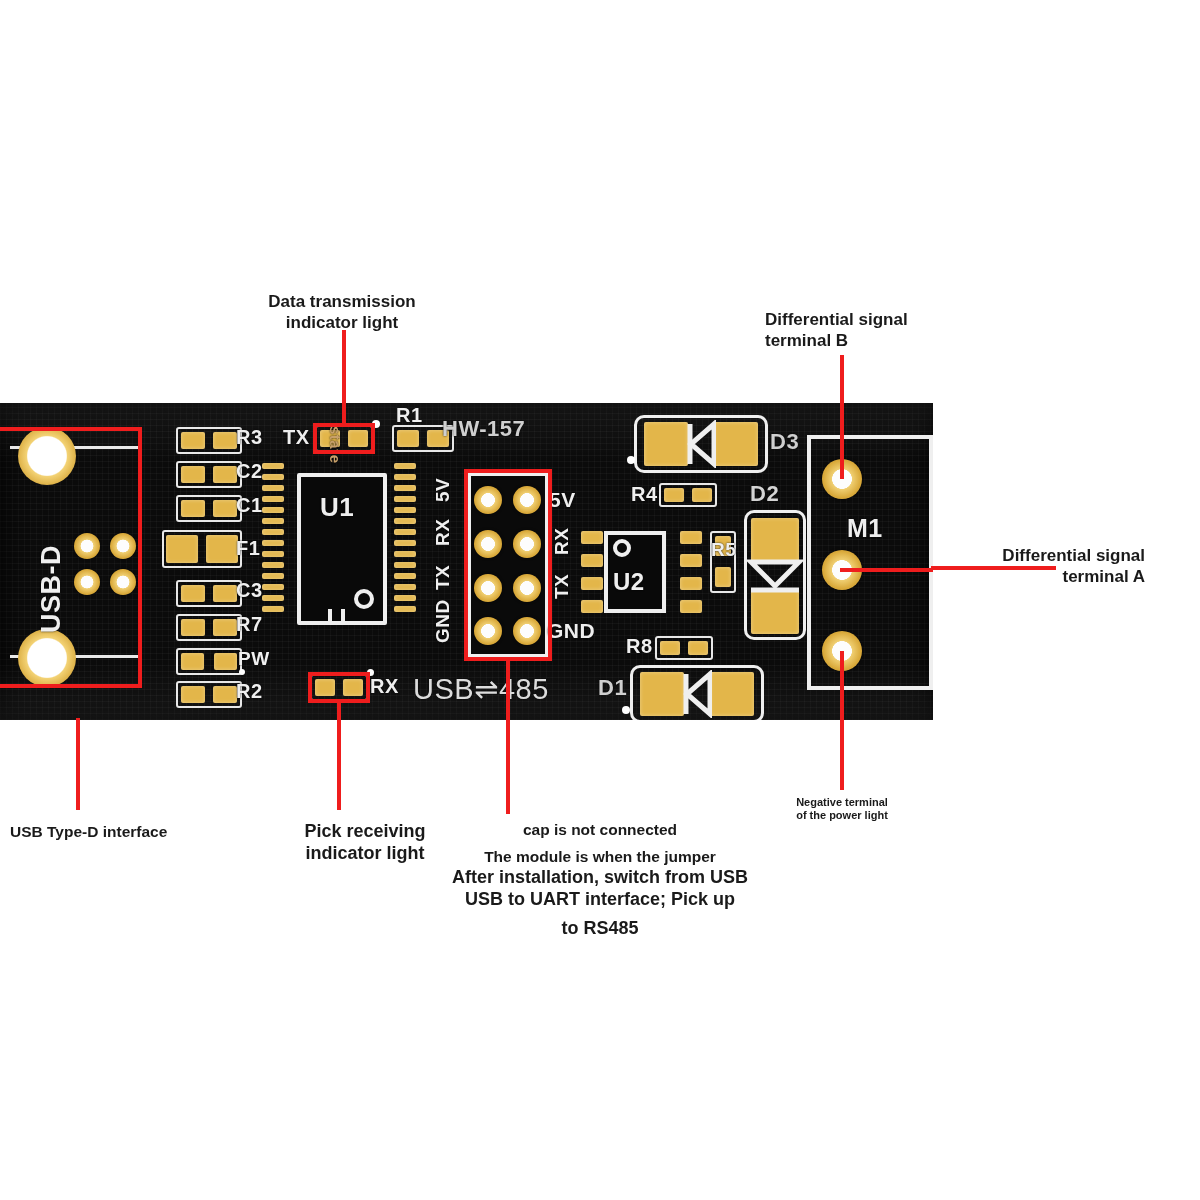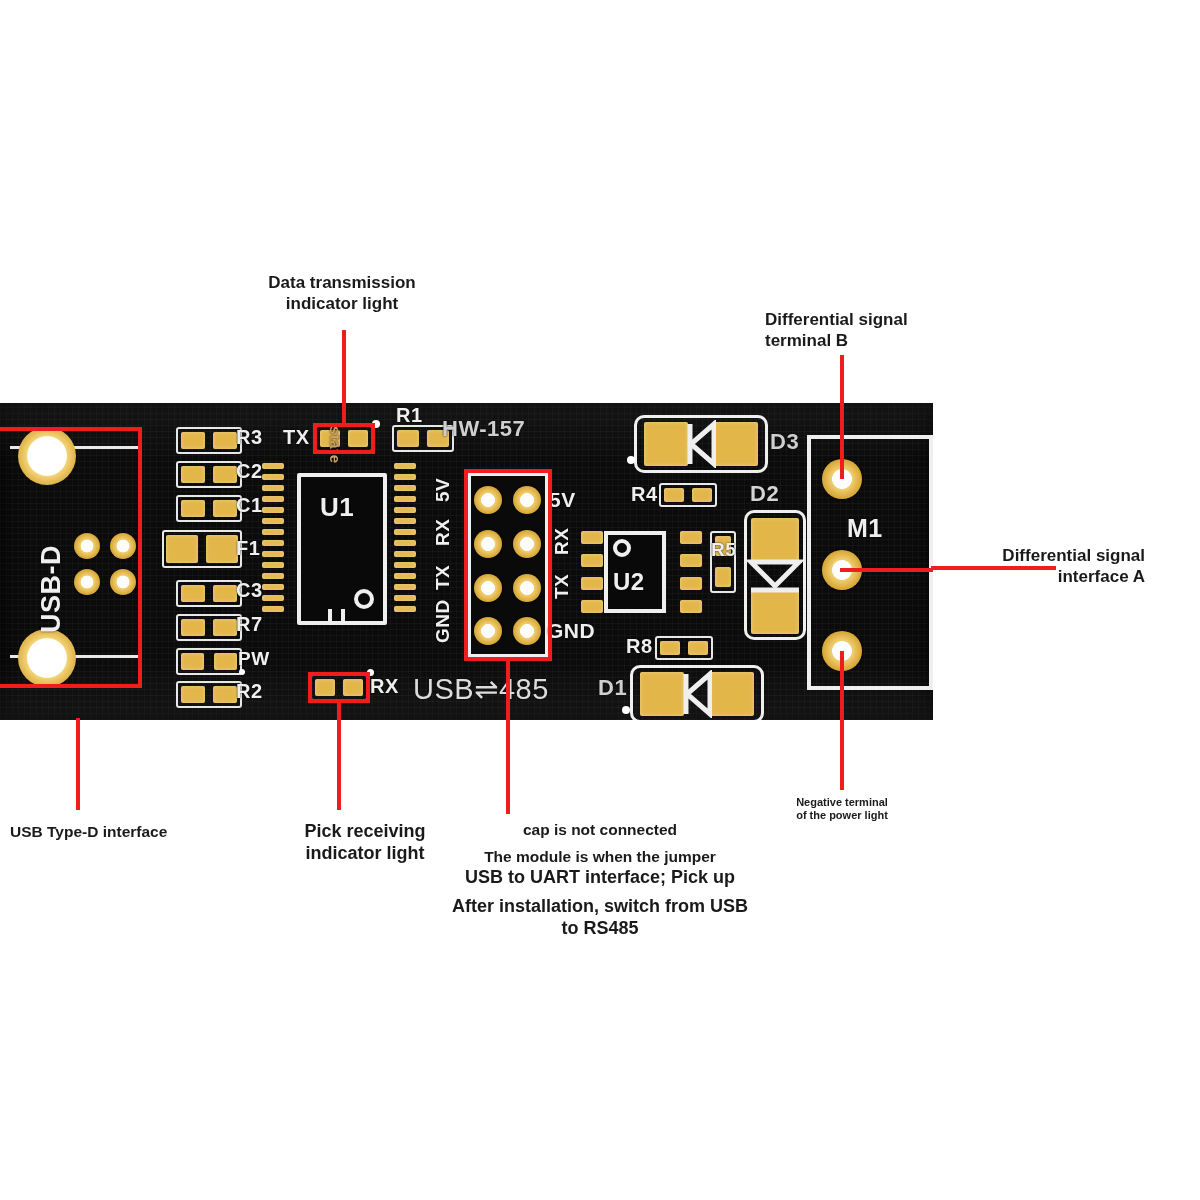--- a/index.html
+++ b/index.html
@@ -286,50 +286,50 @@
   </div>
 
   <div class="rline-v" style="left:342px;top:330px;height:75px;"></div>
   <div class="rline-v" style="left:840px;top:355px;height:50px;"></div>
   <div class="rline-h" style="left:931px;top:566px;width:125px;"></div>
   <div class="rline-v" style="left:840px;top:718px;height:72px;"></div>
   <div class="rline-v" style="left:76px;top:718px;height:92px;"></div>
   <div class="rline-v" style="left:337px;top:718px;height:92px;"></div>
   <div class="rline-v" style="left:506px;top:718px;height:96px;"></div>
 
-  <div class="label lbl-lg ta-c" style="left:252px;top:273px;width:180px;">
+  <div class="label lbl-lg ta-c" style="left:252px;top:292px;width:180px;">
     <div>Data transmission</div>
     <div>indicator light</div>
   </div>
 
   <div class="label lbl-lg ta-l" style="left:765px;top:310px;width:210px;">
     <div>Differential signal</div>
     <div>terminal B</div>
   </div>
 
   <div class="label lbl-lg ta-r" style="left:940px;top:546px;width:205px;">
     <div>Differential signal</div>
-    <div>interface A</div>
+    <div>terminal A</div>
   </div>
 
   <div class="label lbl-sm ta-c" style="left:772px;top:796px;width:140px;">
     <div>Negative terminal</div>
     <div>of the power light</div>
   </div>
 
   <div class="label lbl-md ta-l" style="left:10px;top:823px;width:240px;">
     <div>USB Type-D interface</div>
   </div>
 
   <div class="label lbl-xl ta-c" style="left:265px;top:821px;width:200px;">
     <div>Pick receiving</div>
     <div>indicator light</div>
   </div>
 
   <div class="label ta-c" style="left:440px;top:821px;width:320px;">
     <div class="lbl-md" style="margin-bottom:8px;">cap is not connected</div>
     <div class="lbl-md">The module is when the jumper</div>
+    <div class="lbl-xl">After installation, switch from USB</div>
     <div class="lbl-xl" style="margin-bottom:7px;">USB to UART interface; Pick up</div>
-    <div class="lbl-xl">After installation, switch from USB</div>
     <div class="lbl-xl">to RS485</div>
   </div>
 
 </div>
 
 </body></html>

